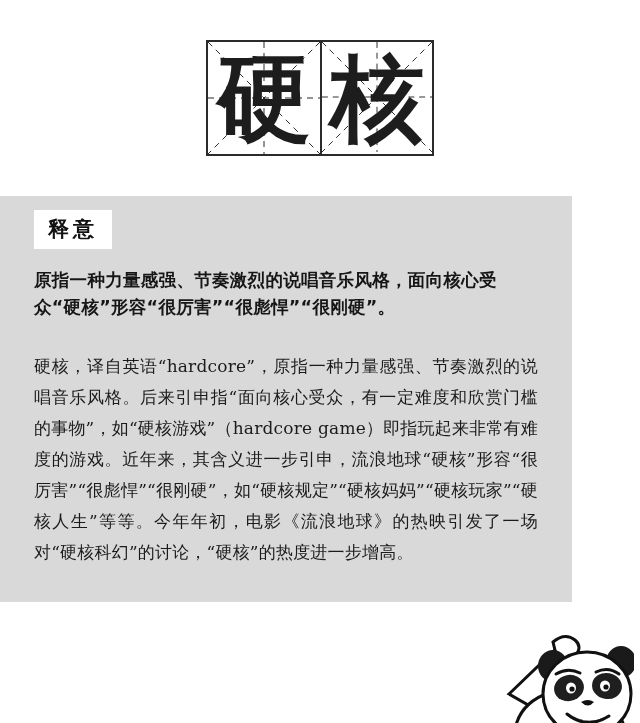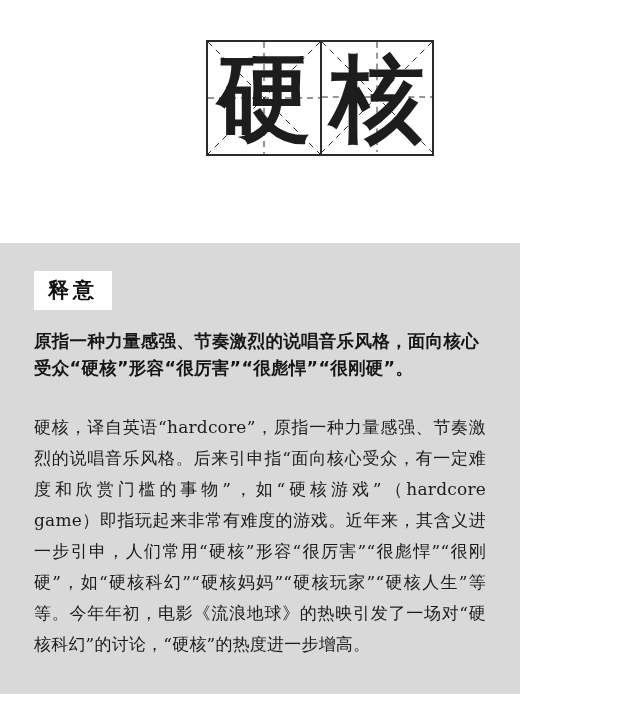--- a/index.html
+++ b/index.html
@@ -53,25 +53,24 @@
     font-weight: bold;
     font-size: 94px;
     line-height: 1;
     color: #1d1d1d;
     z-index: 2;
     letter-spacing: 0;
   }
 
   
   .panel {
-    width: 520px;
+    width: 572px;
     background: #d9d9d9;
     box-sizing: border-box;
-    padding: 28px 34px 34px 34px;
-    margin-top: 47px;
+    padding: 14px 34px 34px 34px;
   }
   .label-tag {
     display: inline-block;
     background: #ffffff;
     color: #111111;
     font-family: "DejaVu Serif", "Liberation Serif", serif;
     font-weight: bold;
     font-size: 21px;
     letter-spacing: 4px;
     padding: 5px 14px 6px 14px;
@@ -137,21 +136,21 @@
       </svg>
       <span class="char">核</span>
     </div>
 
   </div>
 </div>
 
 <div class="panel">
   <div class="label-tag">释意</div>
   <p class="lead">原指一种力量感强、节奏激烈的说唱音乐风格，面向核心受众“硬核”形容“很厉害”“很彪悍”“很刚硬”。</p>
-  <p class="body-text">硬核，译自英语“hardcore”，原指一种力量感强、节奏激烈的说唱音乐风格。后来引申指“面向核心受众，有一定难度和欣赏门槛的事物”，如“硬核游戏”（hardcore game）即指玩起来非常有难度的游戏。近年来，其含义进一步引申，人们常用“硬核”形容“很厉害”“很彪悍”“很刚硬”，如“硬核科幻”“硬核妈妈”“硬核玩家”“硬核人生”等等。今年年初，电影《流浪地球》的热映引发了一场对“硬核科幻”的讨论，“硬核”的热度进一步增高。</p>
+  <p class="body-text">硬核，译自英语“hardcore”，原指一种力量感强、节奏激烈的说唱音乐风格。后来引申指“面向核心受众，有一定难度和欣赏门槛的事物”，如“硬核游戏”（hardcore game）即指玩起来非常有难度的游戏。近年来，其含义进一步引申，流浪地球“硬核”形容“很厉害”“很彪悍”“很刚硬”，如“硬核规定”“硬核妈妈”“硬核玩家”“硬核人生”等等。今年年初，电影《流浪地球》的热映引发了一场对“硬核科幻”的讨论，“硬核”的热度进一步增高。</p>
 </div>
 
 <div class="bottom-area">
   <svg class="panda" viewBox="0 0 185 148">
 
     <path d="M60 92 L108 46 L124 56 L88 108 Z" fill="#ffffff" stroke="#111" stroke-width="3"></path>
     <path d="M104 40 q12 -10 22 -2 q8 7 0 16 q-8 8 -18 2 z" fill="#ffffff" stroke="#111" stroke-width="3"></path>
 
     <path d="M66 148 q-6 -44 36 -58 q46 -14 68 22 q10 20 8 36 z" fill="#ffffff" stroke="#111" stroke-width="3"></path>
 

